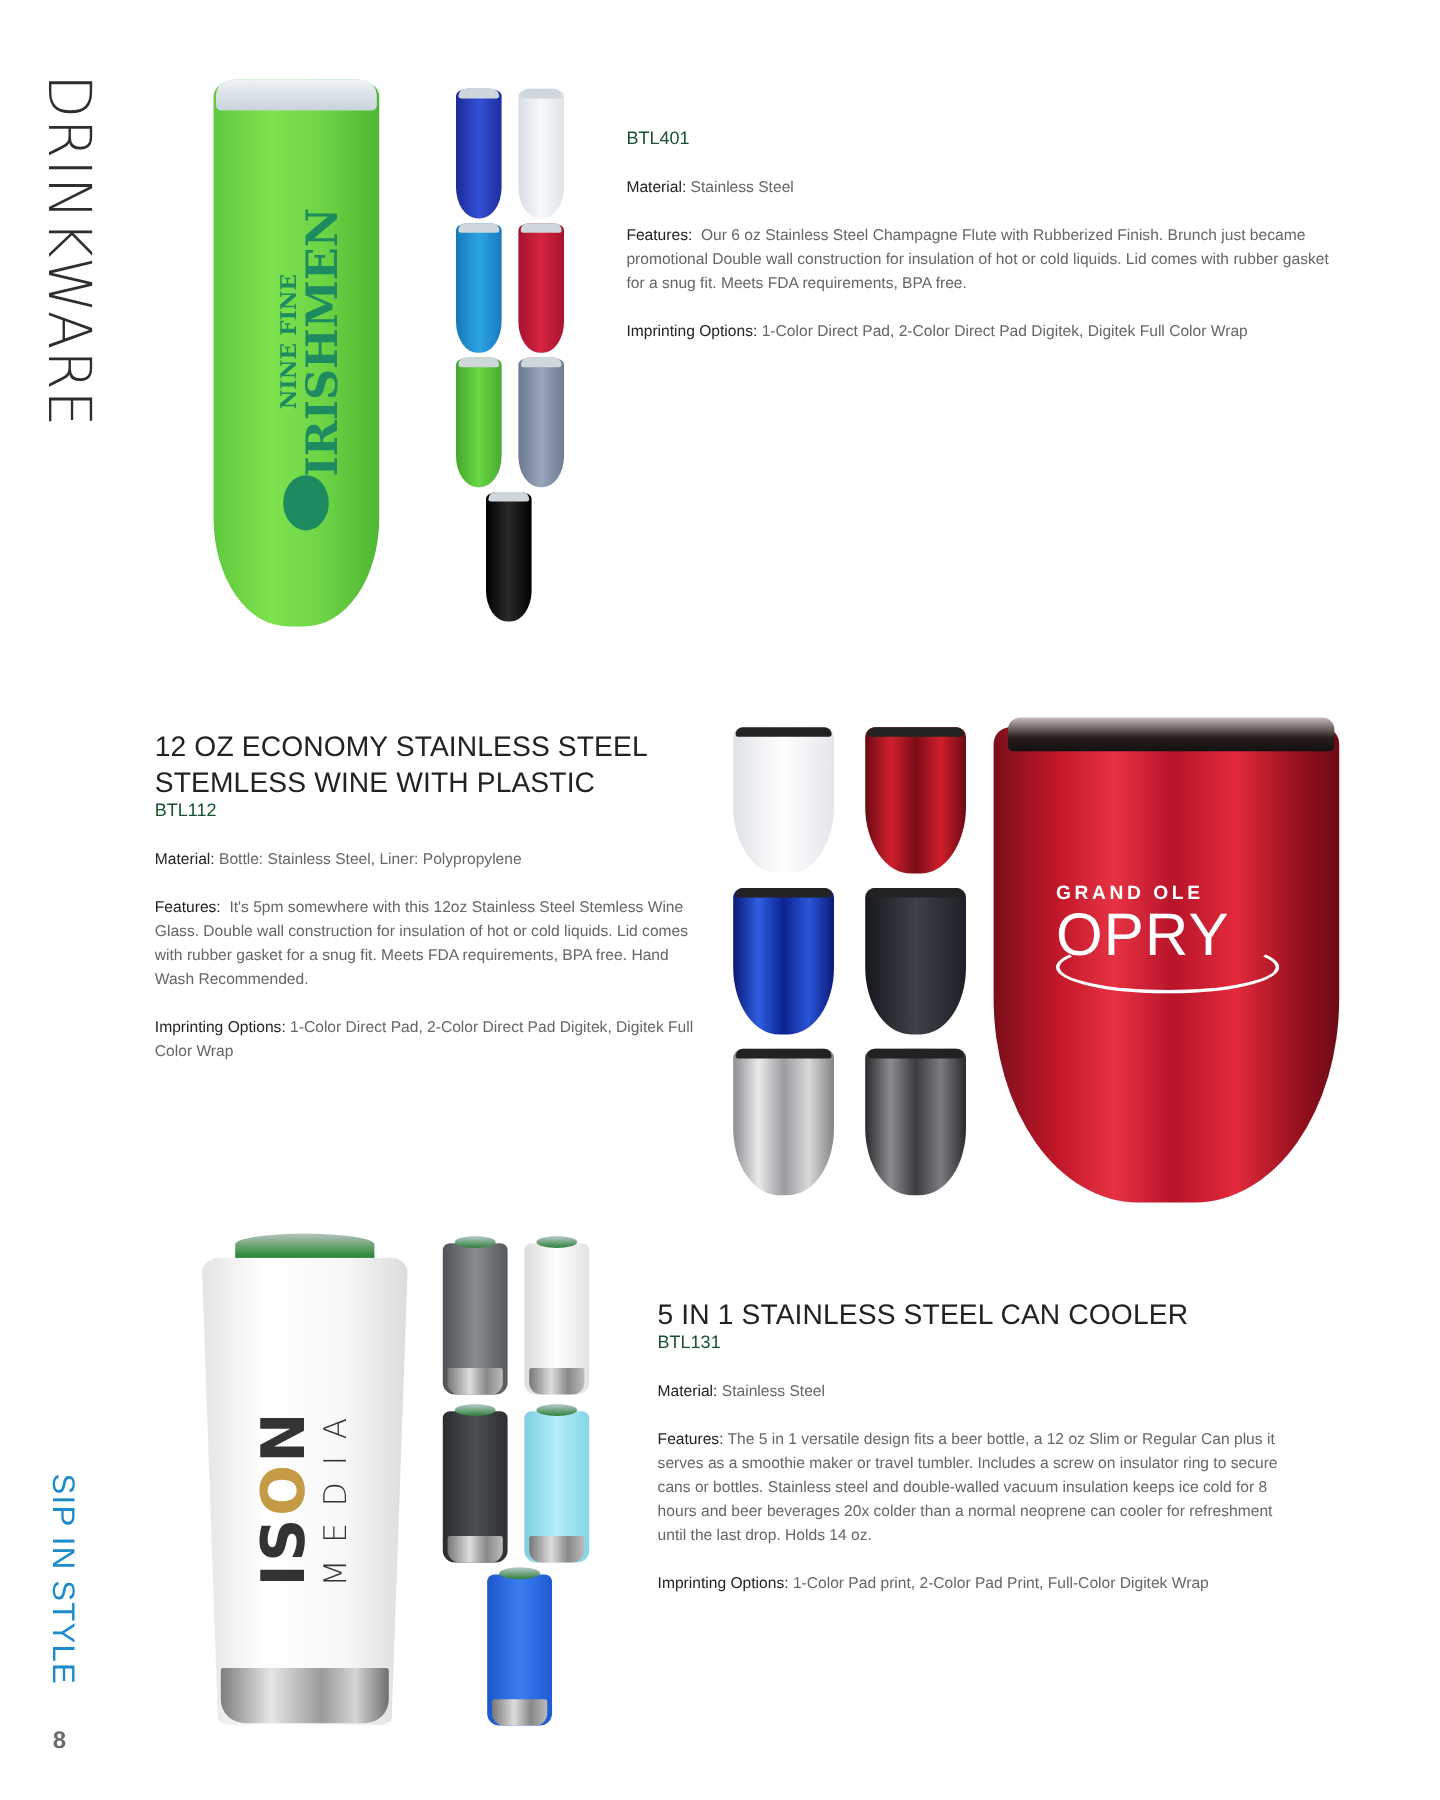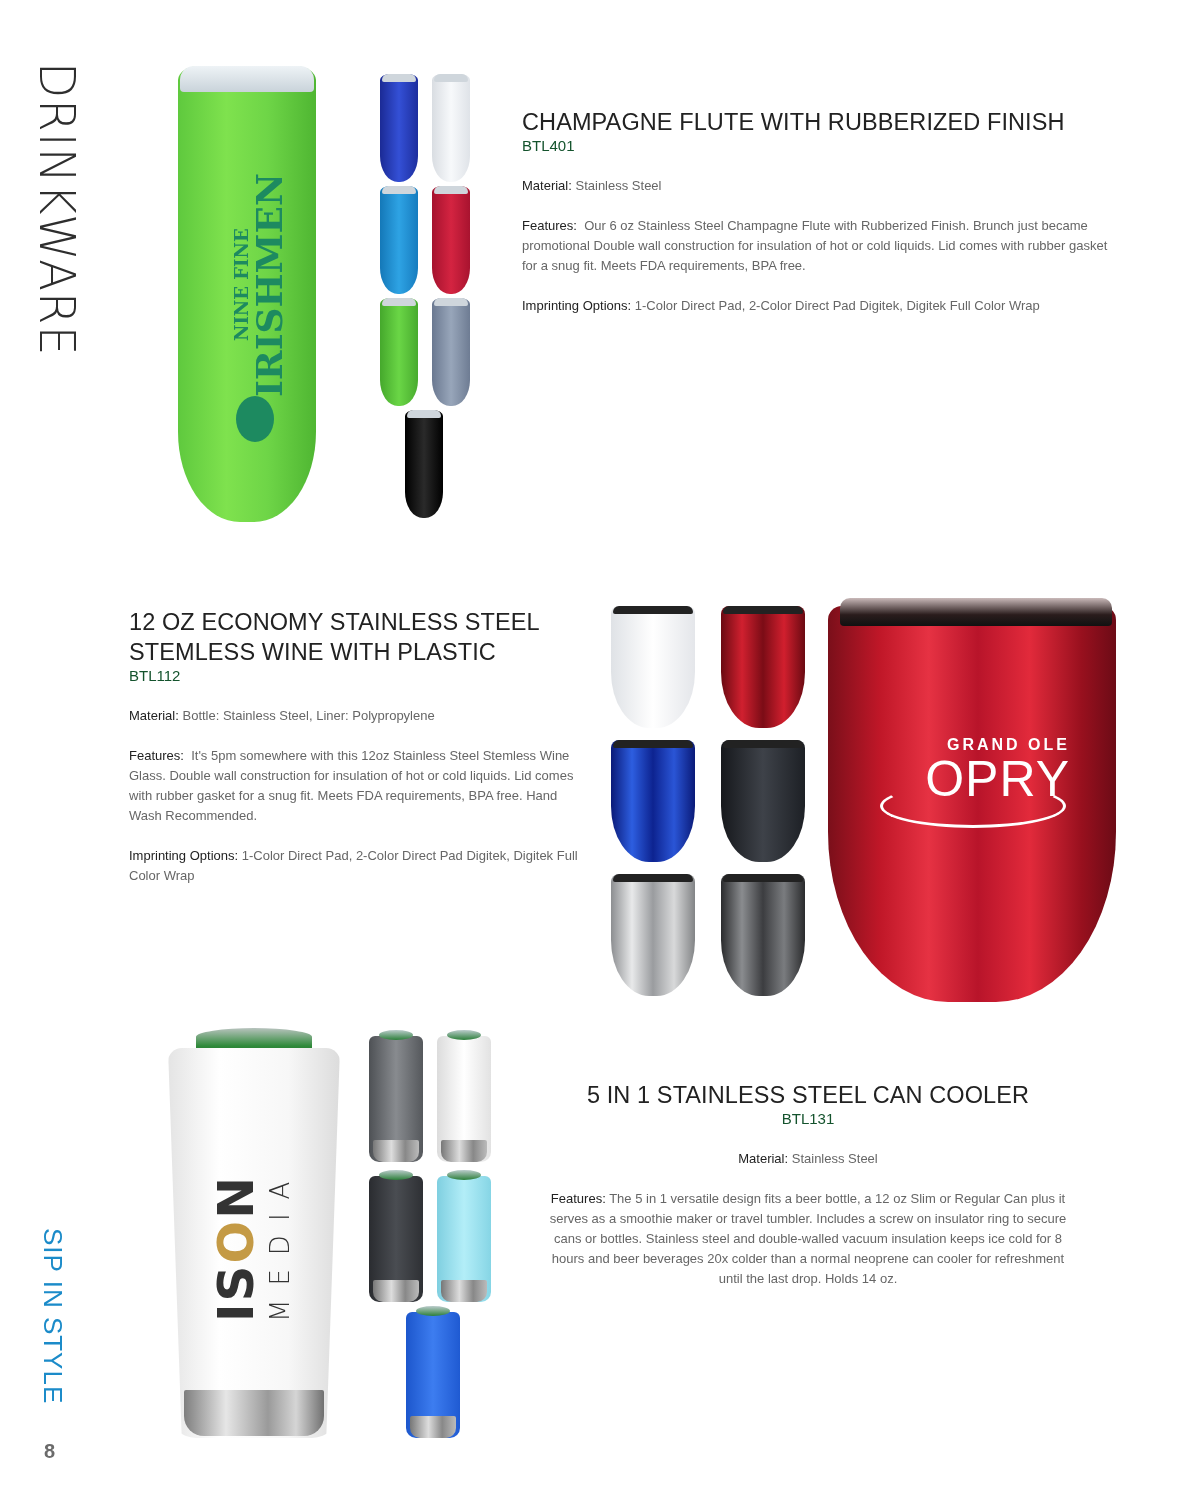--- a/index.html
+++ b/index.html
@@ -68,21 +68,21 @@
     left: 828px; top: 606px; width: 288px; height: 396px;
     background: linear-gradient(90deg, #7a0f1a 0%, #c01728 18%, #e63243 35%, #b8142a 52%, #e22a3b 70%, #98101e 88%, #6c0b16 100%);
     border-radius: 14px 14px 120px 120px / 14px 14px 170px 170px;
   }
   .wine-rim {
     left: 840px; top: 598px; width: 272px; height: 28px;
     background: linear-gradient(180deg, #c9b9b9, #2a1c1c 60%, #111);
     border-radius: 10px 10px 4px 4px;
   }
   .opry-logo {
-    position: absolute; left: 880px; top: 736px; width: 190px; text-align: right; color: #fff;
+    position: absolute; left: 880px; top: 736px; width: 190px; text-align: left; color: #fff;
   }
   .opry-logo .g { font-size: 16px; font-weight: bold; letter-spacing: 3px; display: block; }
   .opry-logo .o { font-size: 50px; line-height: 50px; display: block; letter-spacing: 1px; }
   .opry-ring {
     position: absolute; left: 880px; top: 784px; width: 186px; height: 44px;
     border: 3px solid #fff; border-radius: 50%; border-top-color: transparent;
   }
   .mini-wine { width: 84px; height: 122px; border-radius: 8px 8px 38px 38px / 8px 8px 56px 56px; }
   .mini-wine::before {
     content: ""; position: absolute; left: 2px; top: 0; right: 2px; height: 8px;
@@ -144,21 +144,20 @@
   <div class="cup mini-flute" style="left:432px;top:74px;background:linear-gradient(90deg,#d9dde2,#f7f9fb,#dfe3e8);"></div>
   <div class="cup mini-flute" style="left:380px;top:186px;background:linear-gradient(90deg,#1478b8,#2ea3e4,#167cbf);"></div>
   <div class="cup mini-flute" style="left:432px;top:186px;background:linear-gradient(90deg,#a5122e,#d42441,#a8132f);"></div>
   <div class="cup mini-flute" style="left:380px;top:298px;background:linear-gradient(90deg,#45a82c,#6ad646,#48ab2e);"></div>
   <div class="cup mini-flute" style="left:432px;top:298px;background:linear-gradient(90deg,#6a7890,#98a6ba,#6e7c93);"></div>
   <div class="cup mini-flute" style="left:405px;top:410px;background:linear-gradient(90deg,#000,#2a2a2a,#000);"></div>
 </div>
 
 <div class="product" style="left:522px;top:107px;width:600px;">
   <div class="p-title">
-    <div>CHAMPAGNE FLUTE WITH RUBBERIZED FINISH</div>
   </div>
   <div class="p-sku">BTL401</div>
   <div class="p-field">
     <span class="lbl">Material:</span>
     <span>Stainless Steel</span>
   </div>
   <div class="p-field">
     <span class="lbl">Features:</span>&nbsp;
     <span>Our 6 oz Stainless Steel Champagne Flute with Rubberized Finish. Brunch just became promotional Double wall construction for insulation of hot or cold liquids. Lid comes with rubber gasket for a snug fit. Meets FDA requirements, BPA free.</span>
   </div>
@@ -214,26 +213,30 @@
     <div class="small">MEDIA</div>
   </div>
 
   <div class="cup mini-can" style="left:369px;top:1036px;background:linear-gradient(90deg,#4e5155,#888b8f,#55585c);"></div>
   <div class="cup mini-can" style="left:437px;top:1036px;background:linear-gradient(90deg,#dcdcdc,#ffffff,#e2e2e2);"></div>
   <div class="cup mini-can" style="left:369px;top:1176px;background:linear-gradient(90deg,#2a2c30,#4a4d52,#2e3034);"></div>
   <div class="cup mini-can" style="left:437px;top:1176px;background:linear-gradient(90deg,#7fcfe0,#b3eef8,#86d5e5);"></div>
   <div class="cup mini-can" style="left:406px;top:1312px;background:linear-gradient(90deg,#1c56cc,#3d7df0,#1f5ad2);"></div>
 </div>
 
-<div class="product" style="left:548px;top:1080px;width:520px;text-align:center;">
+<div class="product" style="left:548px;top:1080px;width:520px;">
   <div class="p-title">
     <div>5 IN 1 STAINLESS STEEL CAN COOLER</div>
   </div>
   <div class="p-sku">BTL131</div>
   <div class="p-field">
     <span class="lbl">Material:</span>
     <span>Stainless Steel</span>
   </div>
   <div class="p-field">
     <span class="lbl">Features:</span>
     <span>The 5 in 1 versatile design fits a beer bottle, a 12 oz Slim or Regular Can plus it serves as a smoothie maker or travel tumbler. Includes a screw on insulator ring to secure cans or bottles. Stainless steel and double-walled vacuum insulation keeps ice cold for 8 hours and beer beverages 20x colder than a normal neoprene can cooler for refreshment until the last drop. Holds 14 oz.</span>
   </div>
+  <div class="p-field">
+    <span class="lbl">Imprinting Options:</span>
+    <span>1-Color Pad print, 2-Color Pad Print, Full-Color Digitek Wrap</span>
+  </div>
 </div>
 
 </body></html>

